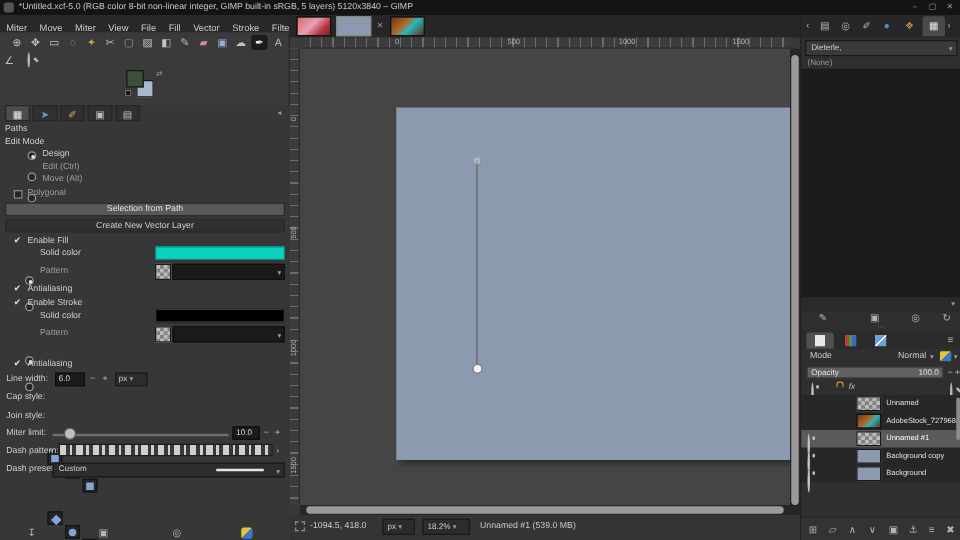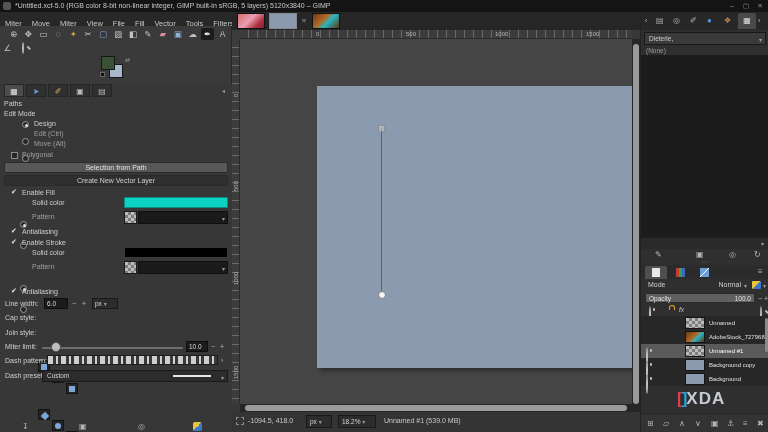--- a/index.html
+++ b/index.html
@@ -58,21 +58,21 @@
 
   <div class="ab" style="left:0;top:0;width:768px;height:12px;background:#141414">
     <div class="ab" style="left:3px;top:2px;width:8px;height:8px;background:#555;border-radius:2px"></div>
     <div class="ab title nw" style="left:15px;top:0">*Untitled.xcf-5.0 (RGB color 8-bit non-linear integer, GIMP built-in sRGB, 5 layers) 5120x3840 – GIMP</div>
     <div class="ab winbtn" style="left:726px;top:0">–</div>
     <div class="ab winbtn" style="left:740px;top:0">▢</div>
     <div class="ab winbtn" style="left:754px;top:0">✕</div>
   </div>
 
   <div class="ab" style="left:0;top:12px;width:768px;height:14px;background:#282828">
-    <span class="mi">Miter</span><span class="mi">Move</span><span class="mi">Miter</span><span class="mi">View</span><span class="mi">File</span><span class="mi">Fill</span><span class="mi">Vector</span><span class="mi">Tools</span><span class="mi">Filters</span><span class="mi">Windows</span><span class="mi">Help</span>
+    <span class="mi">Miter</span><span class="mi">Move</span><span class="mi">Miter</span><span class="mi">View</span><span class="mi">File</span><span class="mi">Fill</span><span class="mi">Vector</span><span class="mi">Stroke</span><span class="mi">Filters</span><span class="mi">Windows</span><span class="mi">Help</span>
   </div>
 
   <div class="ab" style="left:232px;top:12px;width:408px;height:18px;background:#262626">
     <div class="ab" style="left:5px;top:1px;width:28px;height:16px;border:1px solid #111;background:linear-gradient(135deg,#d96a6a,#e8a0b4 45%,#b23440 75%,#7e2430)"></div>
     <div class="ab" style="left:37px;top:1px;width:28px;height:16px;border:1px solid #8a8a8a;background:#8c9ab0"></div>
     <div class="ab" style="left:68px;top:3px;width:8px;height:12px;font-size:6.5px;color:#9a9a9a;text-align:center;line-height:12px">✕</div>
     <div class="ab" style="left:80px;top:1px;width:28px;height:16px;border:1px solid #111;background:linear-gradient(135deg,#6b3a14,#b06a28 40%,#2ab6c0 58%,#5a3414)"></div>
   </div>
 
   <div class="ab" style="left:0;top:26px;width:232px;height:406px;background:#3a3a3a;border-right:1px solid #272727">
@@ -337,23 +337,20 @@
         <span class="lname ab" style="left:68px;top:0;width:58px">Background copy</span>
       </div>
       <div class="ab" style="left:0;top:56px;width:128px;height:14px">
         <span class="eye ab" style="left:5px;top:4px"></span>
         <span class="thumb ab" style="left:44px;top:1px;background:#8c9ab0"></span>
         <span class="lname ab" style="left:68px;top:0;width:58px">Background</span>
       </div>
       <div class="ab" style="left:124px;top:2px;width:3px;height:34px;background:#8a8a8a;border-radius:2px"></div>
     </div>
 
-    <div class="ab nw" style="left:36px;top:377px;width:90px;height:22px;font-size:17px;font-weight:bold;letter-spacing:-1px">
-      <span style="color:#e23b50">[</span><span style="color:#2e9fd8">]</span><span style="color:#c6cbd2;letter-spacing:1px">XDA</span>
-    </div>
 
     <div class="ab" style="left:0;top:401px;width:128px;height:19px;background:#333;border-top:1px solid #262626">
       <span class="ab gly" style="left:6px;top:5px">⊞</span>
       <span class="ab gly" style="left:22px;top:5px">▱</span>
       <span class="ab gly" style="left:38px;top:5px">∧</span>
       <span class="ab gly" style="left:54px;top:5px">∨</span>
       <span class="ab gly" style="left:70px;top:5px">▣</span>
       <span class="ab gly" style="left:86px;top:5px">⚓</span>
       <span class="ab gly" style="left:102px;top:5px">≡</span>
       <span class="ab gly" style="left:116px;top:5px">✖</span>

